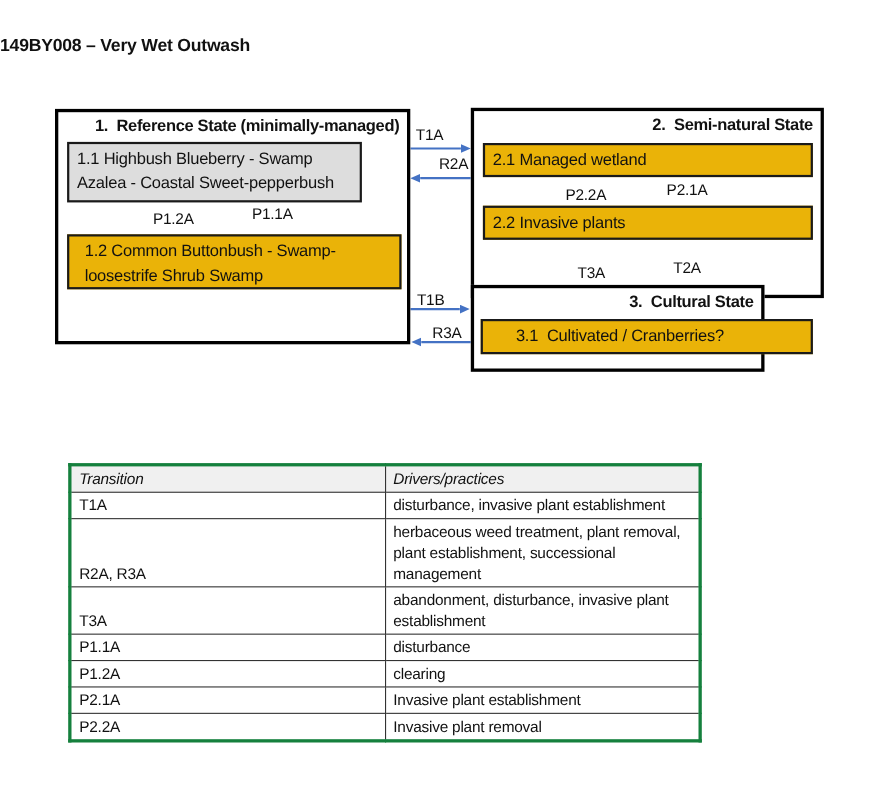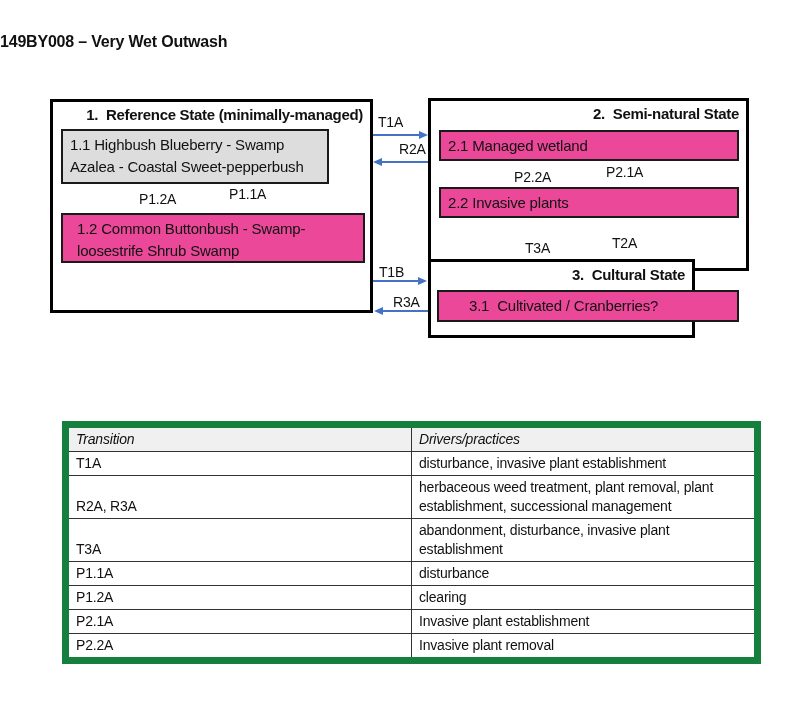--- a/index.html
+++ b/index.html
@@ -14,41 +14,41 @@
     font-family:"Liberation Sans",sans-serif;color:var(--ink);letter-spacing:-0.2px;
   }
   .fig-title{
     position:absolute;left:0;top:33px;width:100%;
     font-size:16px;font-weight:bold;white-space:pre-wrap;
   }
   
   .state{position:absolute;border:3px solid #000;background:#fff;box-sizing:border-box;}
   .state-title{font-size:15px;font-weight:bold;padding:4px 7px;white-space:pre-wrap;letter-spacing:-0.3px;text-align:right;}
   .community{
-    position:absolute;border:2px solid #1a1a1a;background:#ec4899;box-sizing:border-box;
+    position:absolute;border:2px solid #1a1a1a;background:#eab308;box-sizing:border-box;
     font-size:15px;line-height:22px;padding:3px 7px;white-space:pre-wrap;
   }
   .community.hl{background:var(--hl);}
   .state1{left:50px;top:99px;width:323px;height:214px;}
   .c11{left:8px;top:27px;width:268px;height:55px;}
   .c12{left:8px;top:111px;width:304px;height:50px;padding-left:14px;}
   .state2{left:428px;top:98px;width:321px;height:173px;}
   .c21{left:8px;top:29px;width:300px;height:31px;}
   .c22{left:8px;top:86px;width:300px;height:31px;}
   .state3{left:428px;top:259px;width:267px;height:79px;}
   .c31{left:6px;top:28px;width:302px;height:32px;padding-left:30px;}
   
   .arrow-layer{position:absolute;left:0;top:0;pointer-events:none;}
   .arrow{stroke:var(--arrow);stroke-width:2;}
   .arrow-head{fill:var(--arrow);}
   .tl{position:absolute;font-size:14px;color:var(--ink);white-space:nowrap;}
   
   .trans-table{
-    position:absolute;left:62px;top:421px;width:699px;
-    border-collapse:collapse;border:7px solid #15803d;
+    position:absolute;left:62px;top:421px;width:576px;
+    border-collapse:collapse;border:3px solid #15803d;
     font-size:14px;line-height:19px;table-layout:fixed;
   }
   .trans-table th,.trans-table td{
     border:1px solid #333;padding:2px 7px;text-align:left;box-sizing:border-box;
   }
   .trans-table th{font-style:italic;font-weight:normal;background:var(--hdr);height:20px;}
   .trans-table td{height:23px;}
   .trans-table td.c1{width:183px;vertical-align:bottom;}
 </style>
 </head>

